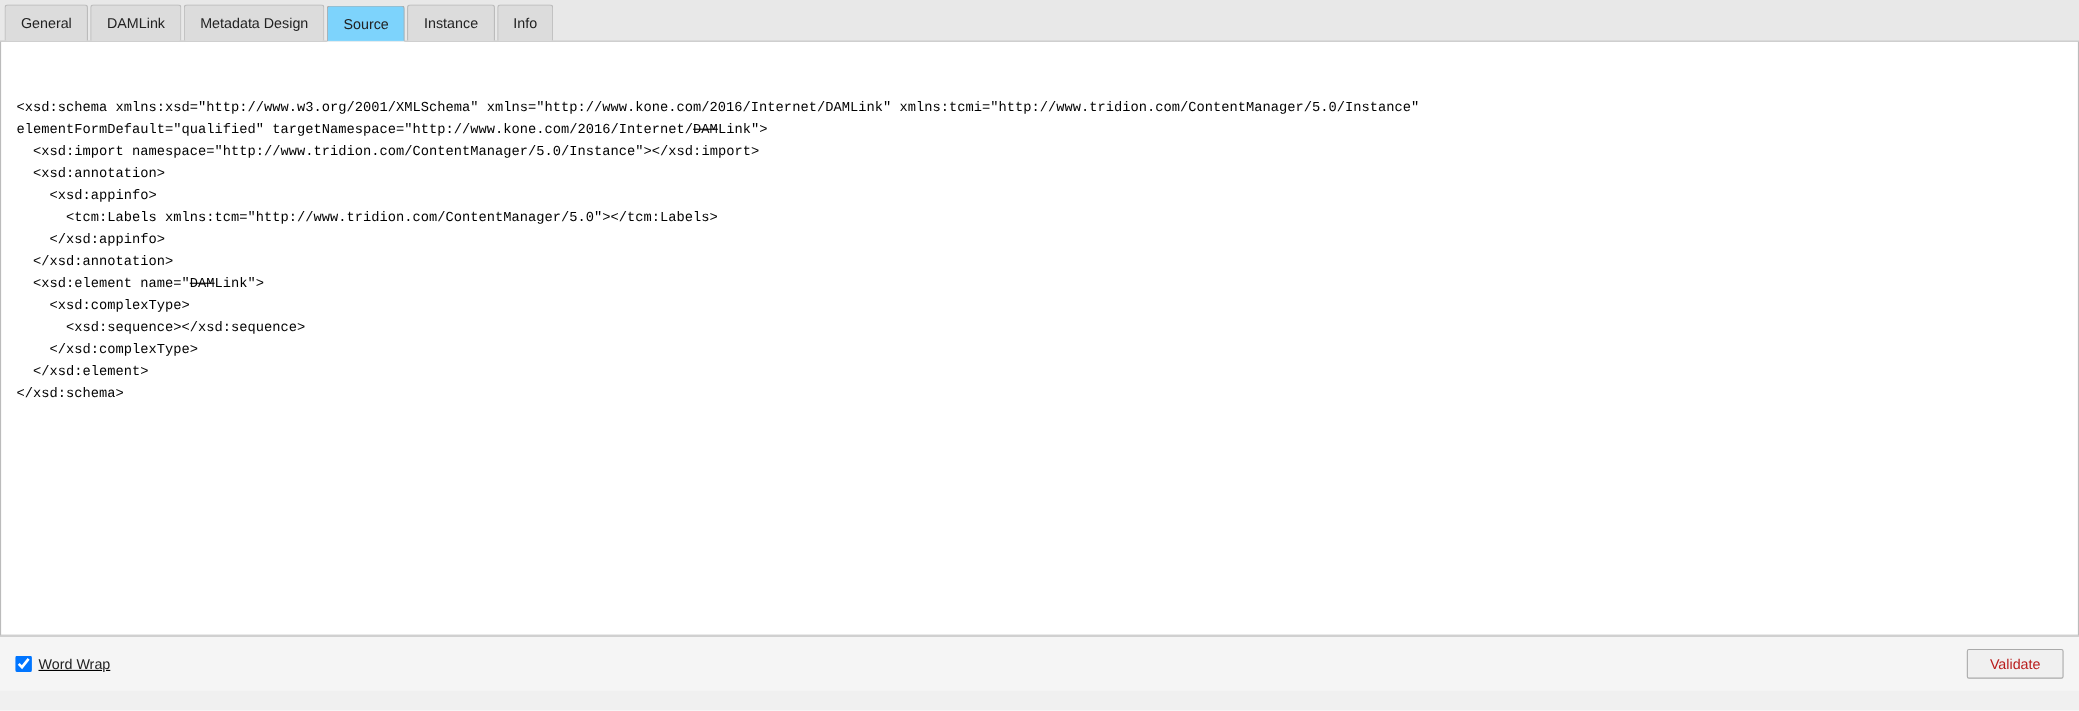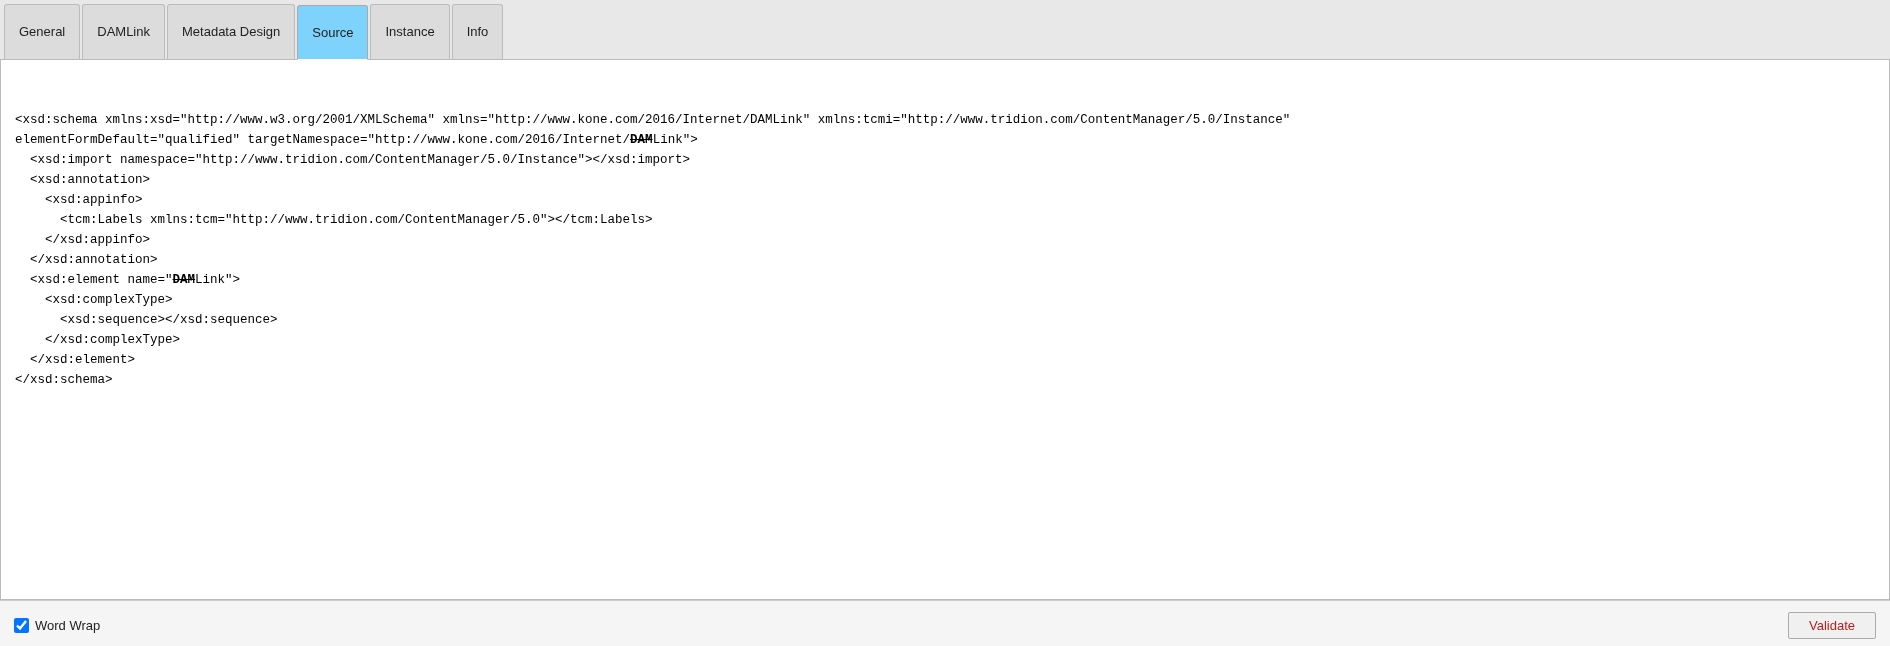--- a/index.html
+++ b/index.html
@@ -19,21 +19,21 @@
     .tab-bar {
       display: flex;
       flex-direction: row;
       background: #e8e8e8;
       border-bottom: 1px solid #bbb;
       padding: 0 4px;
       padding-top: 4px;
     }
 
     .tab {
-      padding: 19px 14px;
+      padding: 8px 14px;
       border: 1px solid #bbb;
       border-bottom: none;
       background: #dcdcdc;
       cursor: pointer;
       margin-right: 2px;
       border-radius: 3px 3px 0 0;
       font-size: 13px;
       color: #222;
       user-select: none;
     }
@@ -63,37 +63,38 @@
       font-family: "Courier New", Courier, monospace;
       font-size: 12.5px;
       color: #000000;
       line-height: 1.6;
       white-space: pre-wrap;
       word-break: break-all;
     }
 
     .xml-code .strikethrough {
       text-decoration: line-through;
-      font-weight: bold;
+      font-weight: normal;
     }
 
     .bottom-bar {
       display: flex;
       align-items: center;
       justify-content: space-between;
       padding: 8px 14px;
       background: #f5f5f5;
       border-top: 1px solid #ccc;
       height: 50px;
     }
 
     .word-wrap-area {
       display: flex;
       align-items: center;
       gap: 6px;
+      text-decoration: underline;
     }
 
     .word-wrap-checkbox {
       width: 15px;
       height: 15px;
       cursor: pointer;
     }
 
     .word-wrap-label {
       font-size: 13px;

